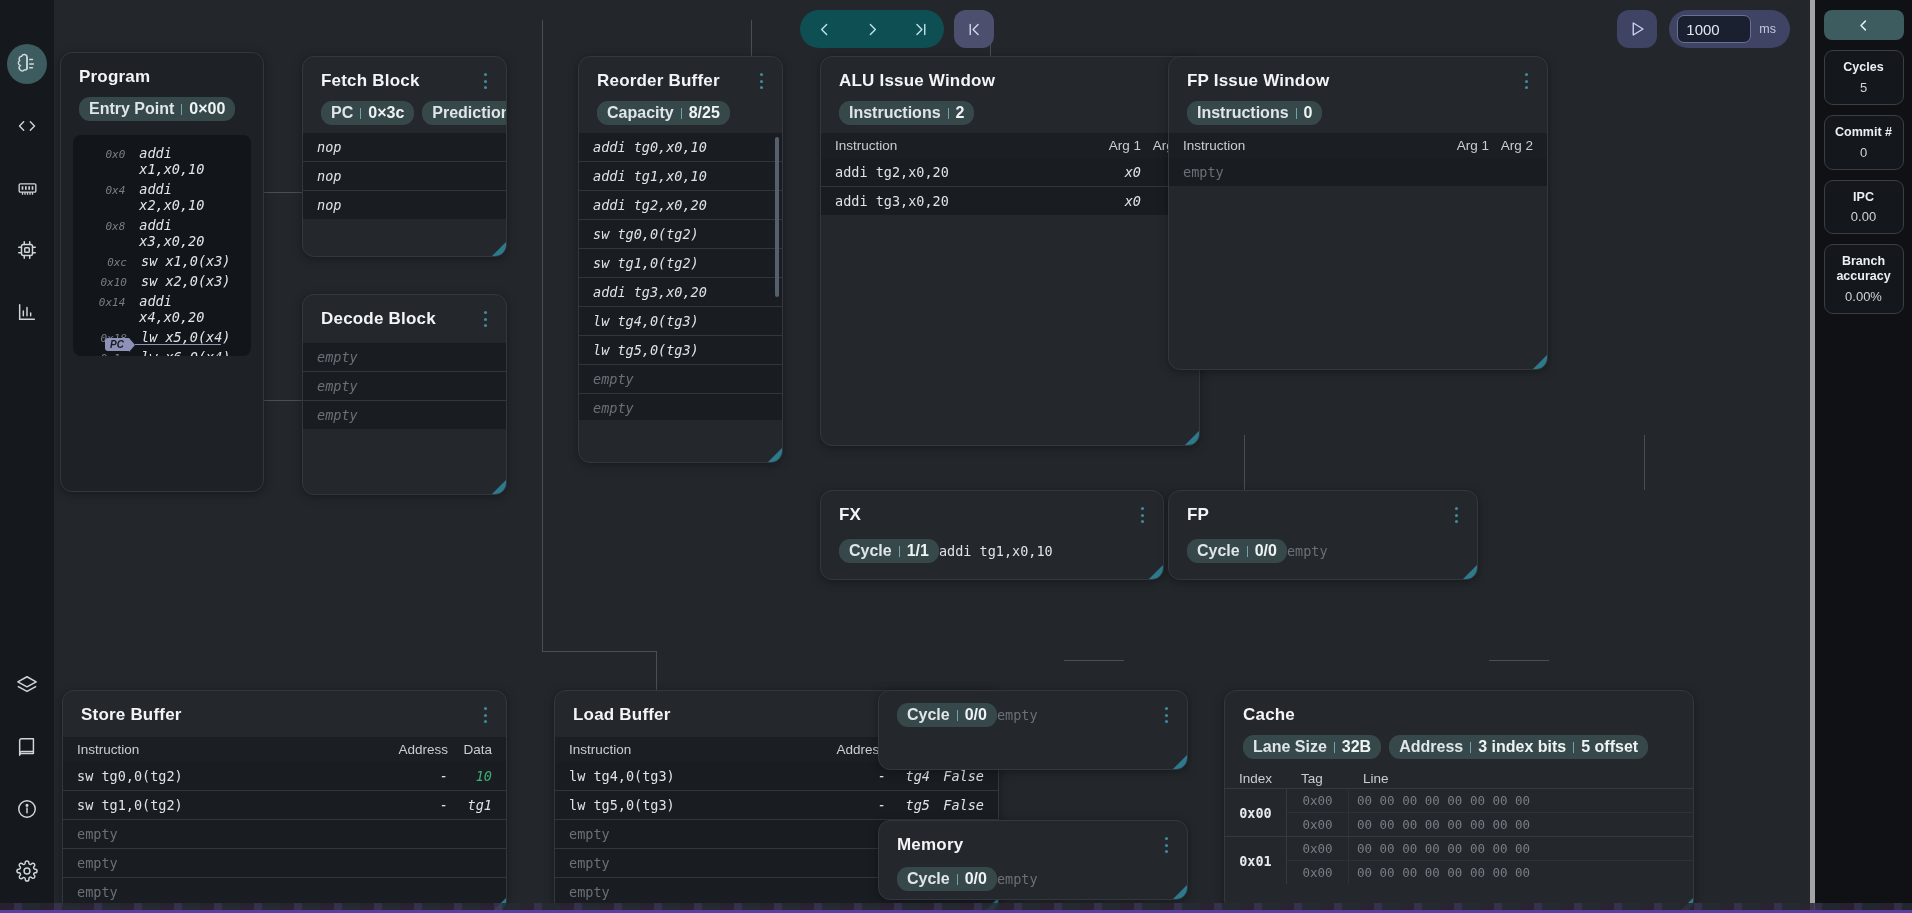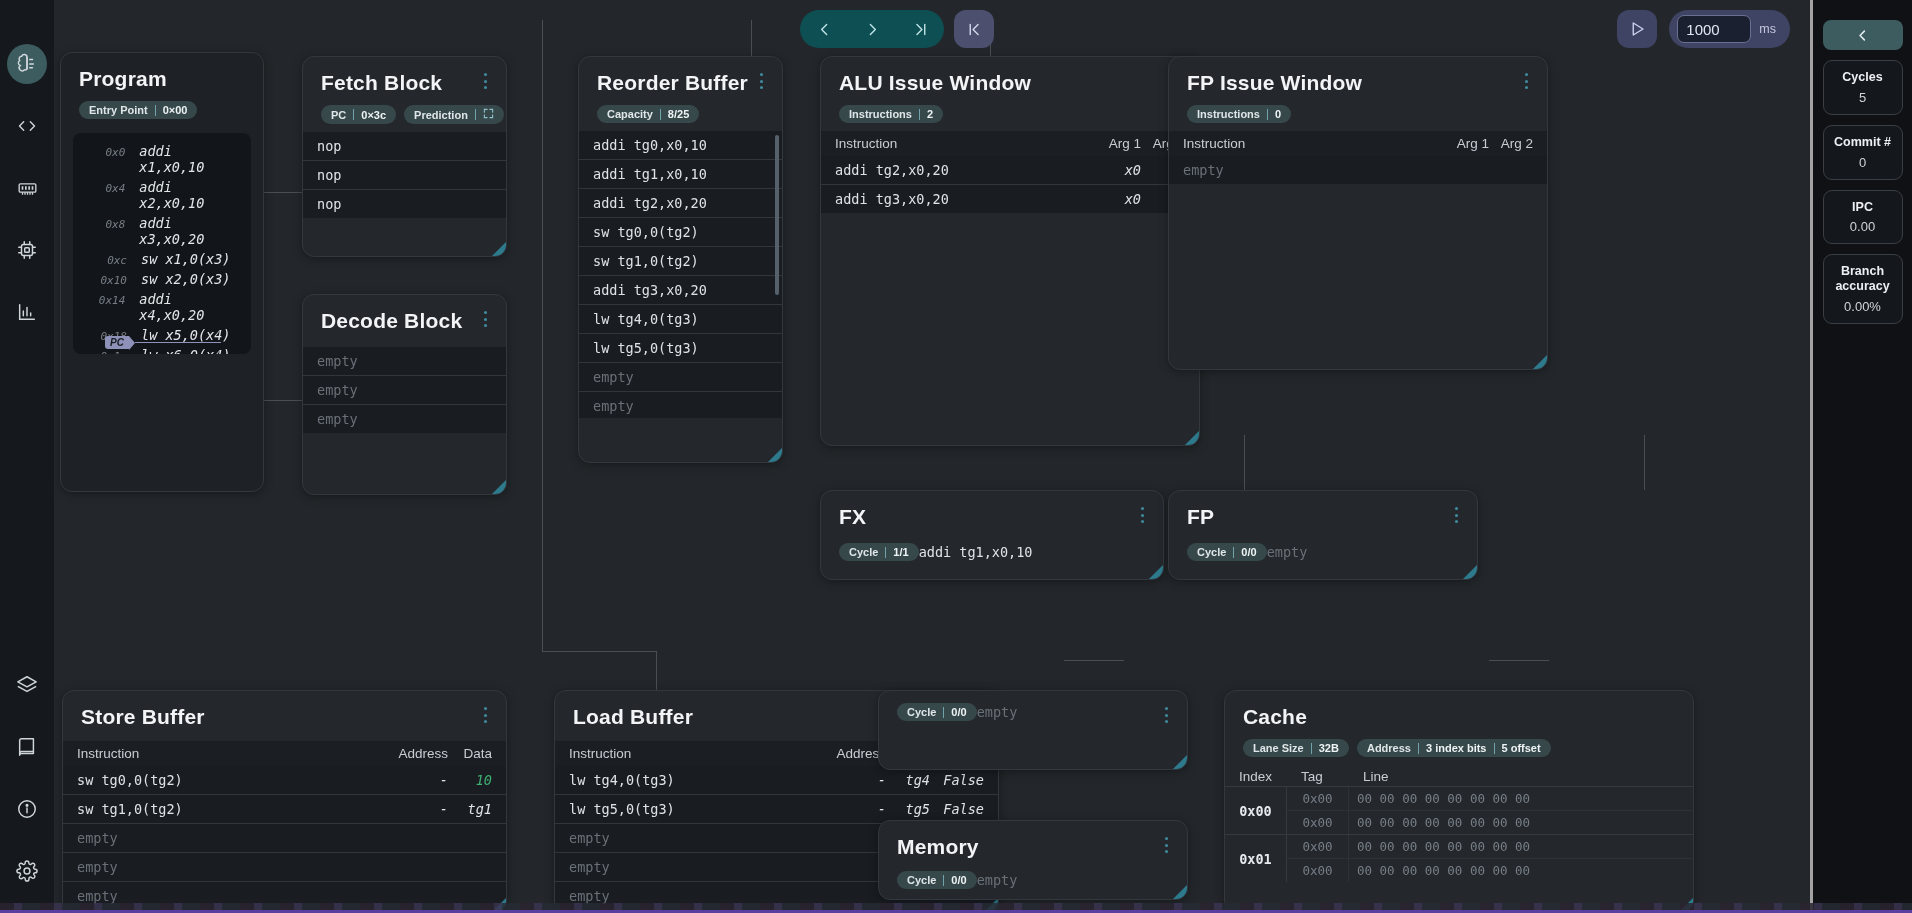--- a/index.html
+++ b/index.html
@@ -40,45 +40,45 @@
   .panel {
     position: absolute;
     background: #24282d;
     border-radius: 12px;
     border: 1px solid #33383e;
     box-shadow: 0 2px 10px rgba(0,0,0,.35);
     overflow: hidden;
   }
   .panel.dark { background: #1e2227; }
   .panel-title {
-    font-size: 21px; font-weight: bold; color: #f2f4f6;
+    font-size: 17px; font-weight: bold; color: #f2f4f6;
     padding: 14px 18px 0 18px; letter-spacing: .2px;
   }
   .dots {
     position: absolute; right: 14px; top: 16px;
     width: 14px; height: 16px; cursor: pointer;
     display: flex; flex-direction: column; align-items: center; justify-content: space-between;
   }
   .dots i { width: 3px; height: 3px; border-radius: 50%; background: #3f8c9e; display:block; }
   .corner {
     position: absolute; right: 0; bottom: 0; width: 0; height: 0;
     border-left: 14px solid transparent; border-bottom: 14px solid #2c7a8c;
     cursor: nwse-resize;
   }
   .badges { display: flex; gap: 8px; padding: 10px 18px 8px 18px; flex-wrap: nowrap; }
   .badge {
     background: #37484b; border-radius: 11px; padding: 3px 10px;
-    font-size: 11px; color: #dfe6e8; white-space: nowrap;
+    font-size: 16px; color: #dfe6e8; white-space: nowrap;
     display: flex; align-items: center; gap: 7px; font-weight: bold;
   }
   .badge .sep { width: 1px; height: 11px; background: #6fa2ab; display:inline-block; }
   .badge .val { font-weight: bold; color: #eef3f4; }
 
   
-  .rows { margin: 0 0 0 0; }
+  .rows { margin: 0 0 0 0; font-style: italic; }
   .row {
     padding: 6px 14px; font-family: "DejaVu Sans Mono", monospace;
     font-size: 13.5px; color: #dfe3e6;
     border-bottom: 1px solid #31363c; background: #191d22;
     white-space: nowrap; overflow: hidden;
   }
   .row.empty { color: #6a7077; }
   .row:last-child { border-bottom: none; }
 
   
@@ -185,22 +185,22 @@
   .speed-input {
     width: 74px; height: 28px; border-radius: 7px; background: #1b2030;
     border: 1px solid #6a7091; color: #e2e6f3; font-size: 15px;
     font-family: "Liberation Sans", sans-serif; padding: 0 8px;
   }
   .speed-unit { font-size: 12.5px; color: #c3c8dd; }
 
   
   .stats-rail {
     position: absolute; right: 0; top: 0; width: 102px; height: 913px;
-    background: #0f1115; border-left: 3px solid #a3a3a3;
-    display: flex; flex-direction: column; align-items: center; padding-top: 20px; gap: 10px;
+    background: #0f1115; border-left: 5px solid #a3a3a3;
+    display: flex; flex-direction: column; align-items: center; padding-top: 10px; gap: 10px;
     z-index: 38;
   }
   .collapse-btn {
     width: 80px; height: 30px; border-radius: 8px; background: #3d5c5f;
     display: flex; align-items: center; justify-content: center; color: #e6eef0; cursor: pointer;
   }
   .stat-card {
     width: 80px; border-radius: 9px; border: 1px solid #3a3f46; background: #14171c;
     padding: 9px 4px; text-align: center;
   }

